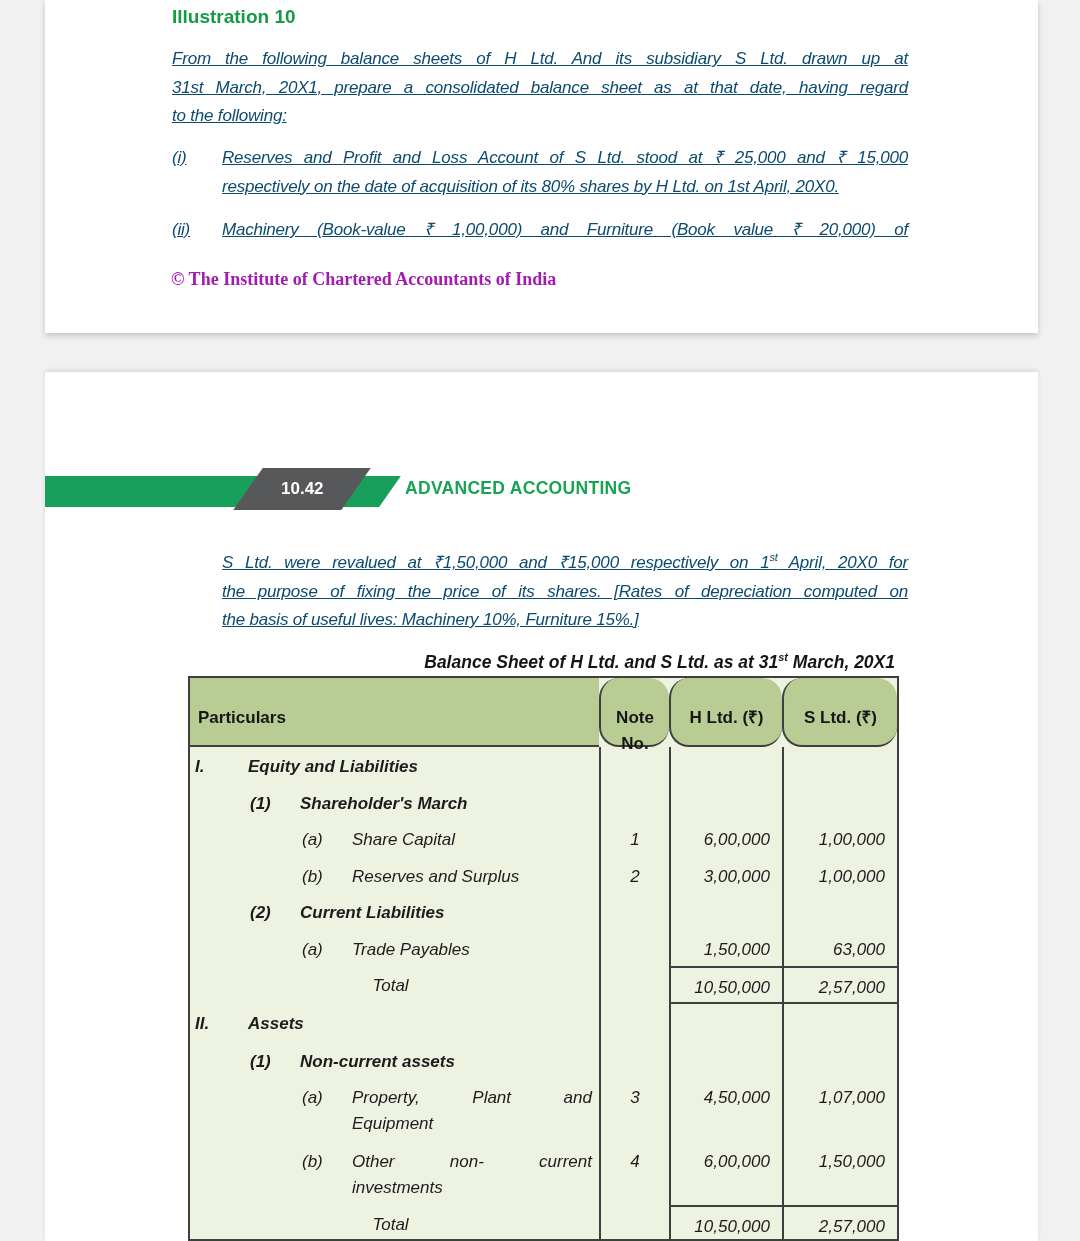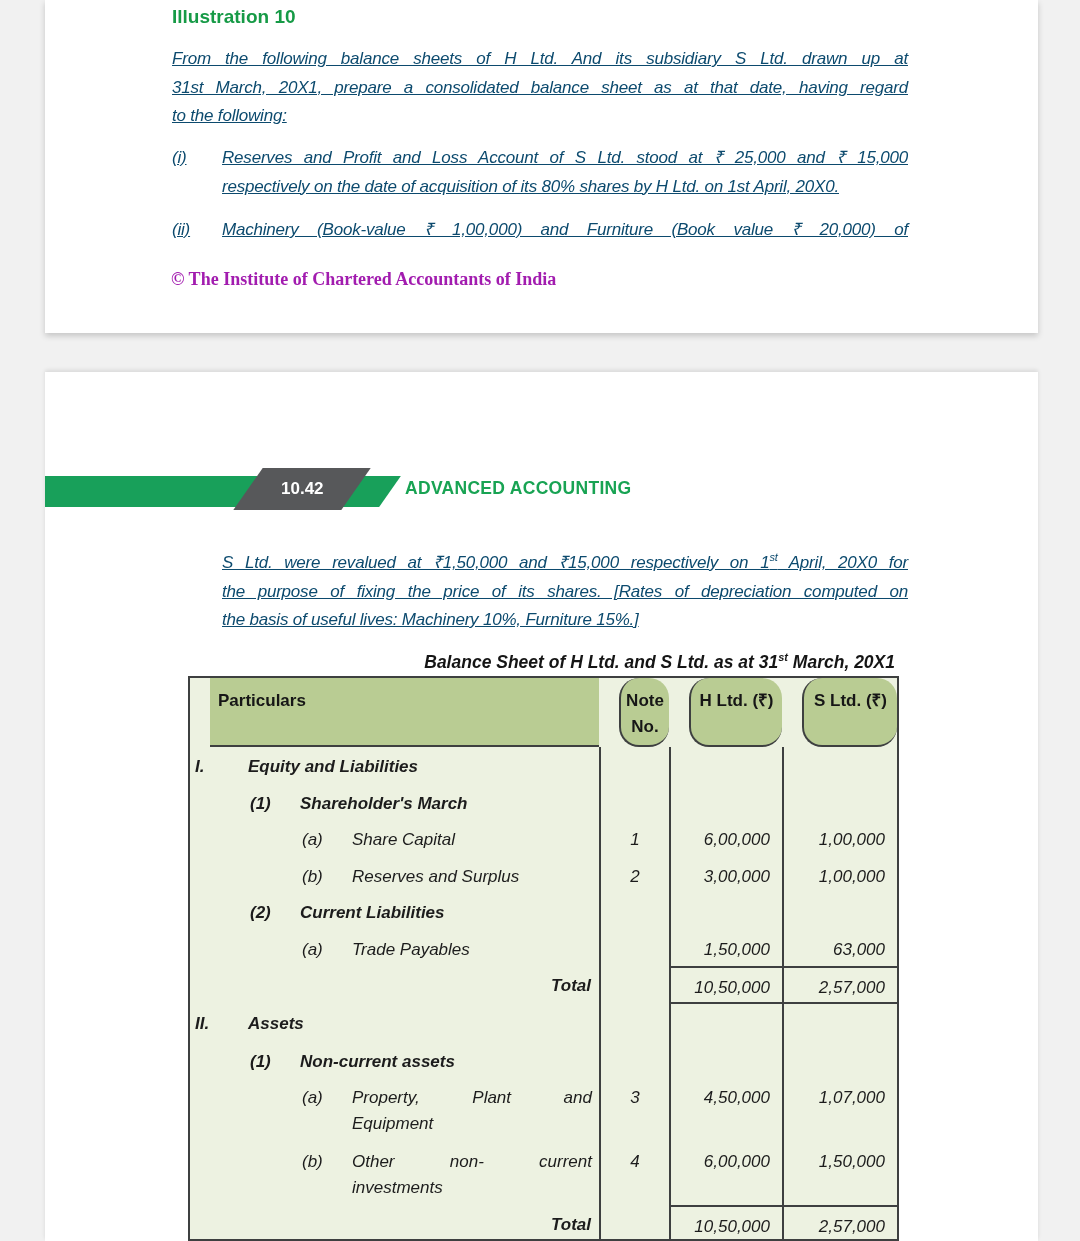--- a/index.html
+++ b/index.html
@@ -69,35 +69,35 @@
     position:absolute; left:143px; top:304px; width:707px;
     display:grid;
     grid-template-columns:409px 70px 113px 115px;
     grid-template-rows:69px 37px 36px 37px 36px 37px 36px 38px 38px 36px 64px 63px 34px;
     border:2px solid #3e4040;
     background:#edf2e1;
     font-size:17px; color:#1c1c1c;
   }
   .hc {
     background:#b9cc93; border-bottom:2px solid #3e4040;
-    font-weight:bold; padding-top:10px; line-height:26px; color:#161616;margin-left:20px;
+    font-weight:bold; padding-top:27px; line-height:26px; color:#161616;
   }
   .hc-part { padding-left:8px; text-align:left; }
   .hc-mid  { text-align:center; border-left:2px solid #3e4040; padding-left:2px; padding-right:2px;border-radius:20px; }
 
   .c { font-style:italic; padding-top:7px; line-height:26px; }
   .part { display:flex; align-items:flex-start; }
   .part .mk { flex:0 0 50px; }
   .part .tx { flex:1; padding-right:7px; }
   .lv1 { padding-left:5px;  font-weight:bold; }
   .lv1 .mk { flex:0 0 53px; }
   .lv2 { padding-left:60px; font-weight:bold; }
   .lv3 { padding-left:112px; }
   .tx .jl { text-align:justify; text-align-last:justify; }
-  .total-part { text-align:right; padding-right:8px;font-weight:bold; }
+  .total-part { text-align:center; padding-right:8px; }
   .note-c { text-align:center; border-left:2px solid #3e4040; }
   .amt { text-align:right; padding-right:12px; border-left:2px solid #3e4040;font-style:italic; }
   .rule-t { border-top:2px solid #3e4040; }
   .rule-b { border-bottom:2px solid #3e4040; }
 </style>
 </head>
 <body>
 
 <div class="page page1">
 

